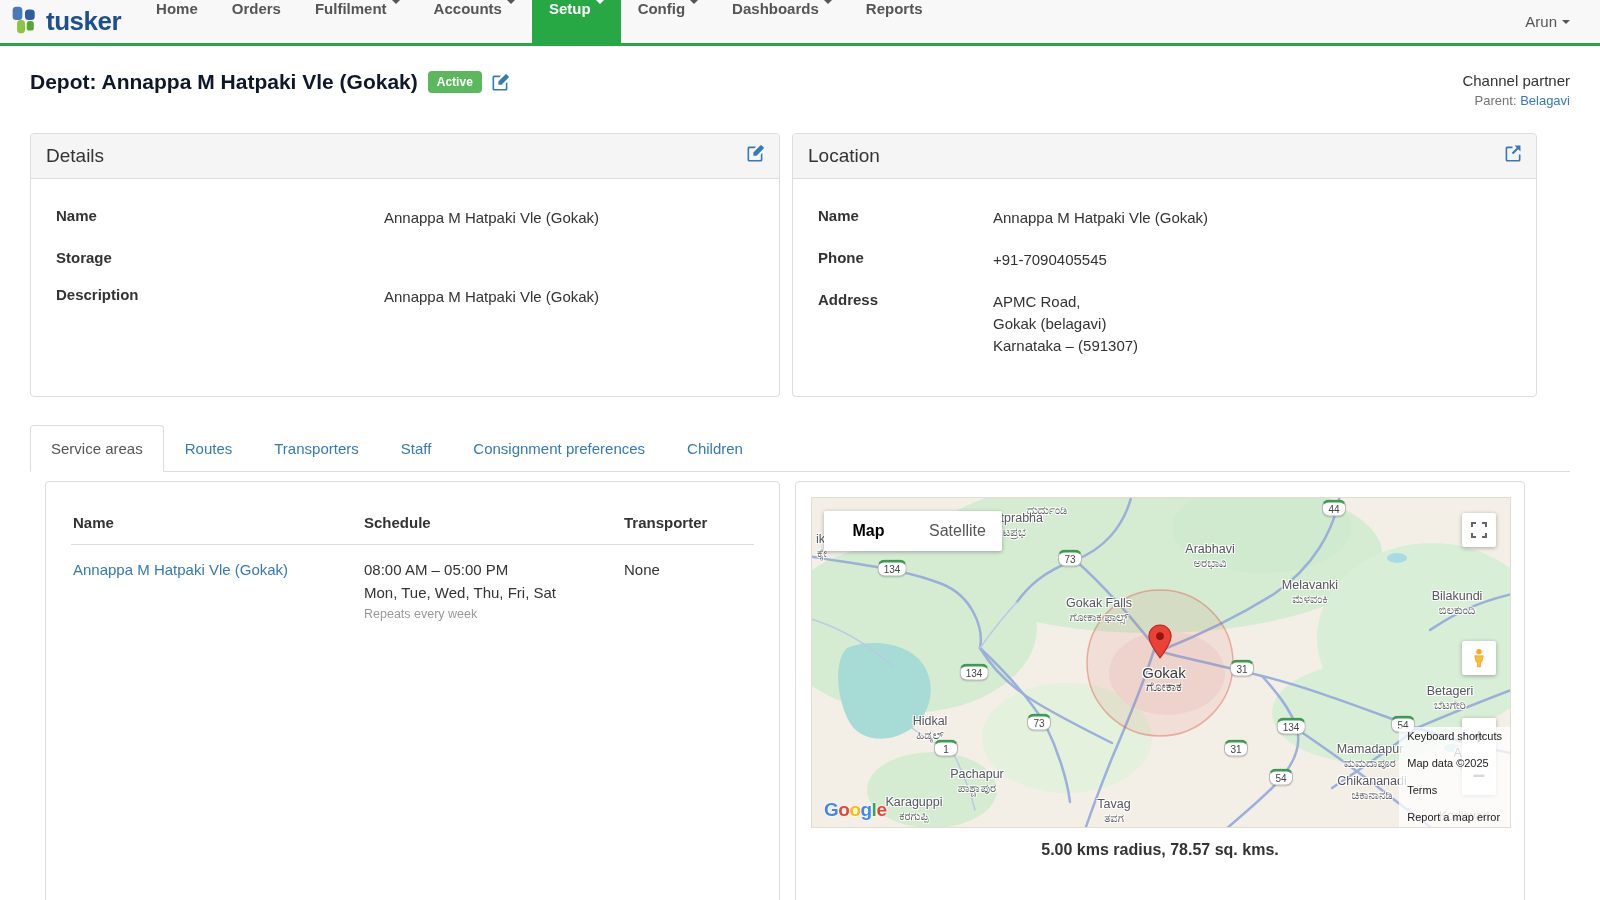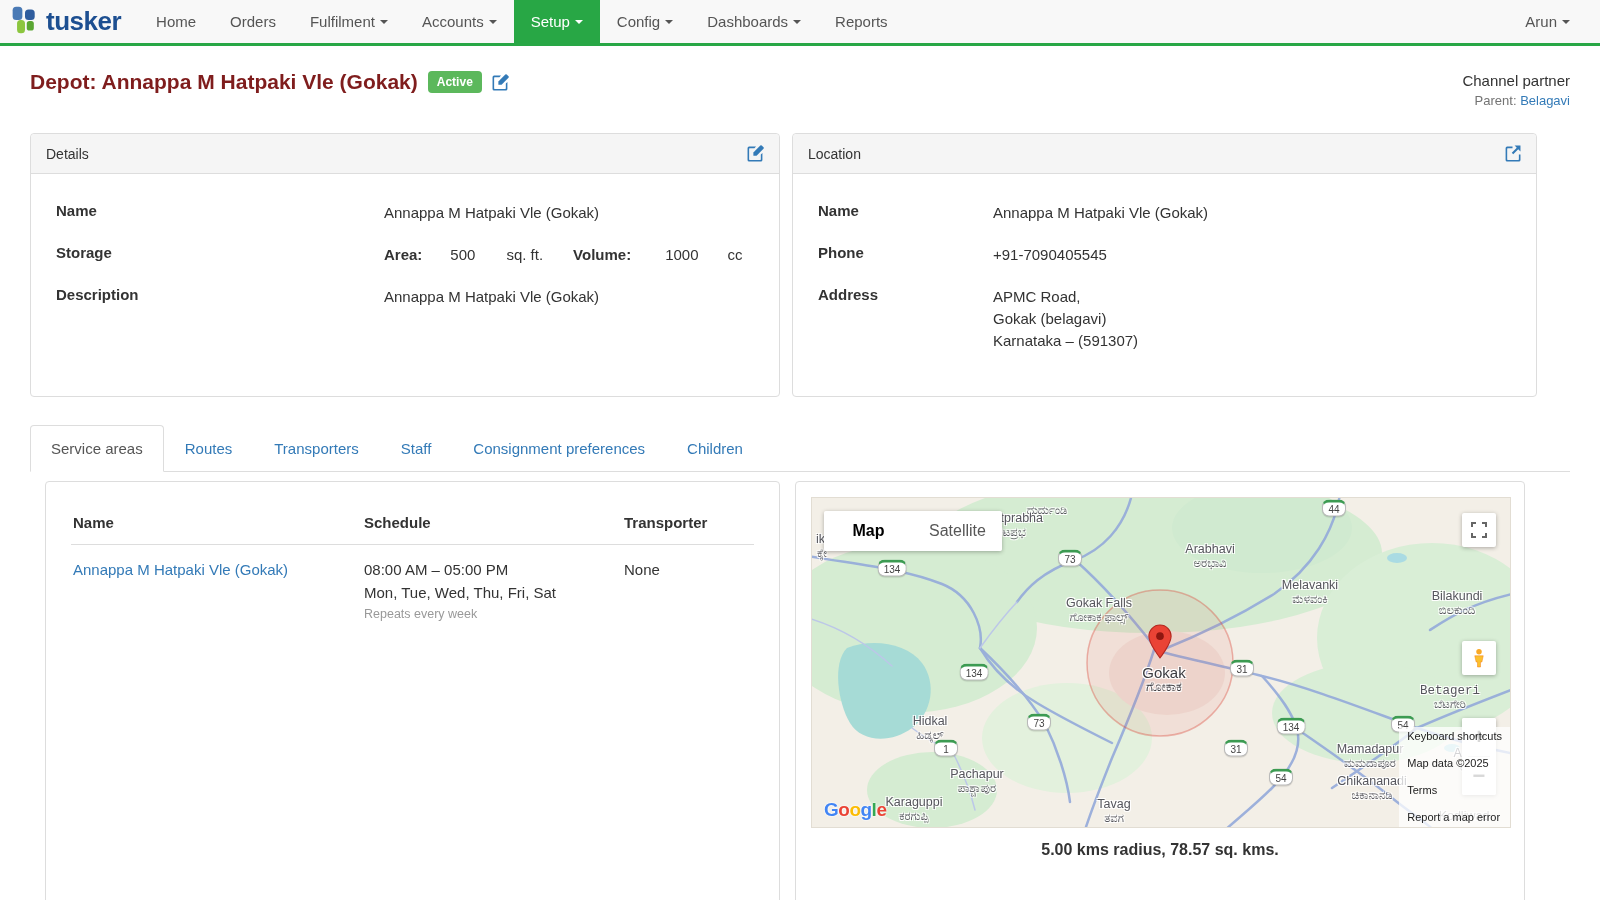--- a/index.html
+++ b/index.html
@@ -6,47 +6,47 @@
   html,body { width:1600px; height:900px; overflow:hidden; background:#fff;
     font-family:"Liberation Sans", sans-serif; color:#333; }
   .page { position:relative; width:1600px; height:900px; }
 
   
   .navbar { display:flex; align-items:stretch; height:46px; background:#f8f8f8;
     border-bottom:3px solid #28a745; }
   .brand { display:flex; align-items:center; gap:6px; padding:0 18px 0 10px; cursor:pointer; }
   .brand-text { font-size:26px; font-weight:bold; color:#1d4f91; letter-spacing:-.5px; }
   .nav-items { display:flex; align-items:stretch; }
-  .nav-item { display:flex; align-items:center; padding:0 17px; font-size:15px;
-    color:#555; text-decoration:none; cursor:pointer; }
+  .nav-item { display:flex; padding:0 17px; font-size:15px;
+    color:#555; text-decoration:none; cursor:pointer;font-weight:bold; }
   .nav-item.active { background:#28a745; color:#fff; }
   .caret { display:inline-block; width:0; height:0; border-left:4px solid transparent;
     border-right:4px solid transparent; border-top:4px solid currentColor; margin-left:5px; }
   .nav-user { margin-left:auto; display:flex; align-items:center; padding:0 30px;
     font-size:15px; color:#555; cursor:pointer; }
 
   
   .page-header { position:relative; margin:24px 30px 0 30px; height:63px; }
   .title-row { display:flex; align-items:center; gap:10px; }
-  .page-title { font-size:21px; font-weight:bold; color:#7f1d1d; }
+  .page-title { font-size:21px; font-weight:bold; color:#0f172a; }
   .badge-active { background:#5cb85c; color:#fff; font-size:12px; font-weight:bold;
     padding:4px 9px; border-radius:4px; }
   .hdr-right { position:absolute; right:0; top:2px; text-align:right; }
   .hdr-type { font-size:15px; color:#333; margin-bottom:4px; }
   .hdr-parent { font-size:13px; color:#737373; }
   a.link { color:#337ab7; text-decoration:none; cursor:pointer; }
 
   
   .panels { display:flex; margin:0 30px; gap:12px; }
   .panel { border:1px solid #ddd; border-radius:4px; background:#fff; }
   .panel.details { width:750px; height:264px; }
   .panel.location { width:745px; height:264px; }
-  .panel-head { display:flex; align-items:center; justify-content:space-between;
+  .panel-head { display:flex; justify-content:space-between;
     background:#f5f5f5; border-bottom:1px solid #ddd; border-radius:4px 4px 0 0;
-    padding:11px 15px; font-size:14px; color:#333; }
+    padding:11px 15px; font-size:19px; color:#333; }
   .panel-body { padding:18px 25px; }
   .drow { display:flex; padding:10px 0; font-size:15px; }
   .dlabel { width:328px; font-weight:bold; color:#333; flex:none; }
   .loc .dlabel { width:175px; }
   .dvalue { color:#333; line-height:22px; }
   .storage span.b { font-weight:bold; }
   .sp-a1{margin-right:28px;} .sp-a2{margin-right:31px;} .sp-a3{margin-right:30px;}
   .sp-v1{margin-right:34px;} .sp-v2{margin-right:29px;}
   .icon-btn { width:17px; height:17px; display:inline-block; cursor:pointer; }
 
@@ -199,23 +199,20 @@
           </svg>
         </span>
       </div>
       <div class="panel-body">
         <div class="drow">
           <div class="dlabel">Name</div>
           <div class="dvalue">Annappa M Hatpaki Vle (Gokak)</div>
         </div>
         <div class="drow">
           <div class="dlabel">Storage</div>
-          <div class="dvalue storage">
-            <span class="b sp-a1">Area:</span><span class="sp-a2">500</span><span class="sp-a3">sq. ft.</span><span class="b sp-v1">Volume:</span><span class="sp-v2">1000</span><span>cc</span>
-          </div>
         </div>
         <div class="drow">
           <div class="dlabel">Description</div>
           <div class="dvalue">Annappa M Hatpaki Vle (Gokak)</div>
         </div>
       </div>
     </div>
 
     <div class="panel location loc">
       <div class="panel-head">
@@ -327,21 +324,21 @@
         <div class="mlabel" style="left:198px; top:27px;"><span>Ghatprabha</span><span class="kn">ಘಟಪ್ರಭ</span></div>
         <div class="mlabel" style="left:398px; top:58px;"><span>Arabhavi</span><span class="kn">ಅರಭಾವಿ</span></div>
         <div class="mlabel wrap" style="left:287px; top:112px;"><span>Gokak Falls</span><span class="kn">ಗೋಕಾಕ ಫಾಲ್ಸ್</span></div>
         <div class="mlabel" style="left:498px; top:94px;"><span>Melavanki</span><span class="kn">ಮೆಳವಂಕಿ</span></div>
         <div class="mlabel" style="left:645px; top:105px;"><span>Bilakundi</span><span class="kn">ಬಿಲಕುಂದಿ</span></div>
         <div class="mlabel big" style="left:352px; top:170px;"><span>Gokak</span><span class="kn">ಗೋಕಾಕ</span></div>
         <div class="mlabel" style="left:118px; top:230px;"><span>Hidkal</span><span class="kn">ಹಿಡ್ಕಲ್</span></div>
         <div class="mlabel" style="left:165px; top:283px;"><span>Pachapur</span><span class="kn">ಪಾಶ್ಚಾಪುರ</span></div>
         <div class="mlabel" style="left:102px; top:311px;"><span>Karaguppi</span><span class="kn">ಕರಗುಪ್ಪಿ</span></div>
         <div class="mlabel" style="left:302px; top:313px;"><span>Tavag</span><span class="kn">ತವಗ</span></div>
-        <div class="mlabel" style="left:638px; top:200px;font-family:Liberation Mono, monospace;"><span>Betageri</span><span class="kn">ಬೆಟಗೇರಿ</span></div>
+        <div class="mlabel" style="left:638px; top:200px;"><span>Betageri</span><span class="kn">ಬೆಟಗೇರಿ</span></div>
         <div class="mlabel" style="left:558px; top:258px;"><span>Mamadapur</span><span class="kn">ಮಮದಾಪೂರ</span></div>
         <div class="mlabel" style="left:560px; top:290px;"><span>Chikananadi</span><span class="kn">ಚಿಕಾನಾನಡಿ</span></div>
         <div class="mlabel" style="left:660px; top:262px;"><span>Akkisa</span><span class="kn">ಅಕ್ಕಿಸಾ</span></div>
         <div class="mlabel dim" style="left:652px; top:318px;"><span>Kodliwad</span></div>
         <div class="mlabel" style="left:10px; top:48px;"><span>ikl</span><span class="kn">ಕ್ಕೇ</span></div>
 
         <div class="shield" style="left:258px; top:60px;">73</div>
         <div class="shield" style="left:522px; top:10px;">44</div>
         <div class="shield" style="left:80px; top:70px;">134</div>
         <div class="shield" style="left:162px; top:174px;">134</div>

